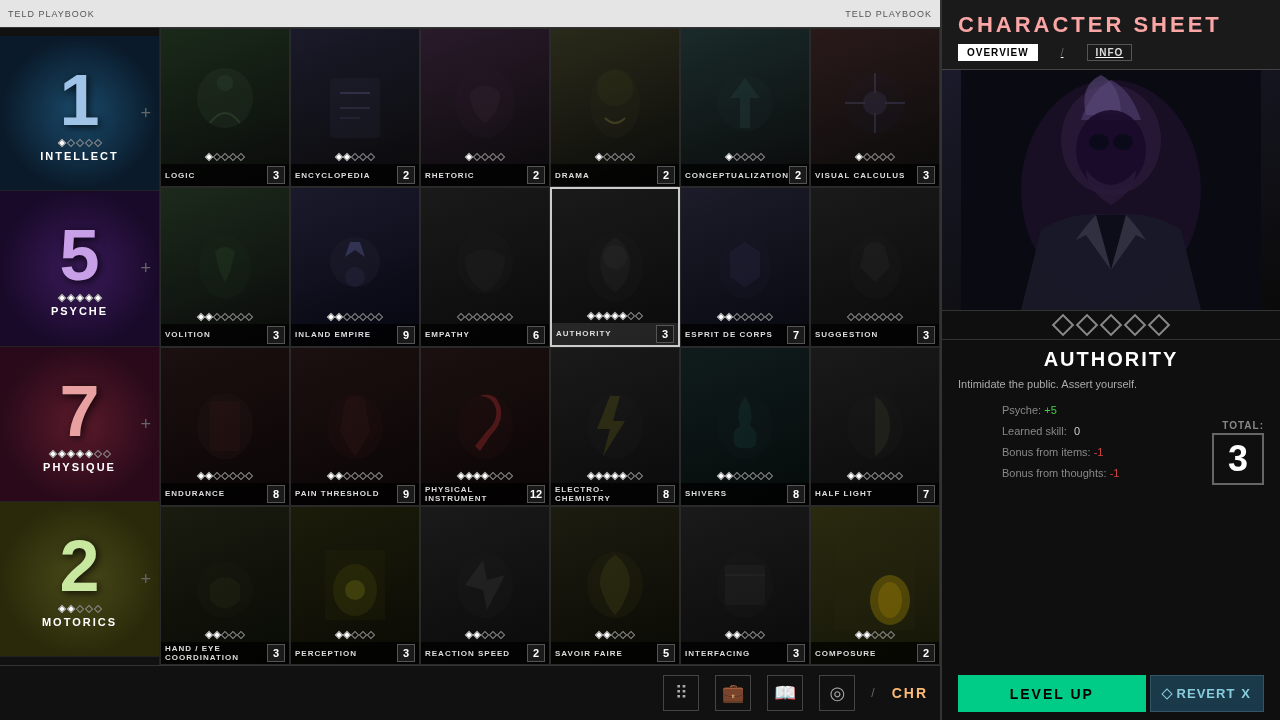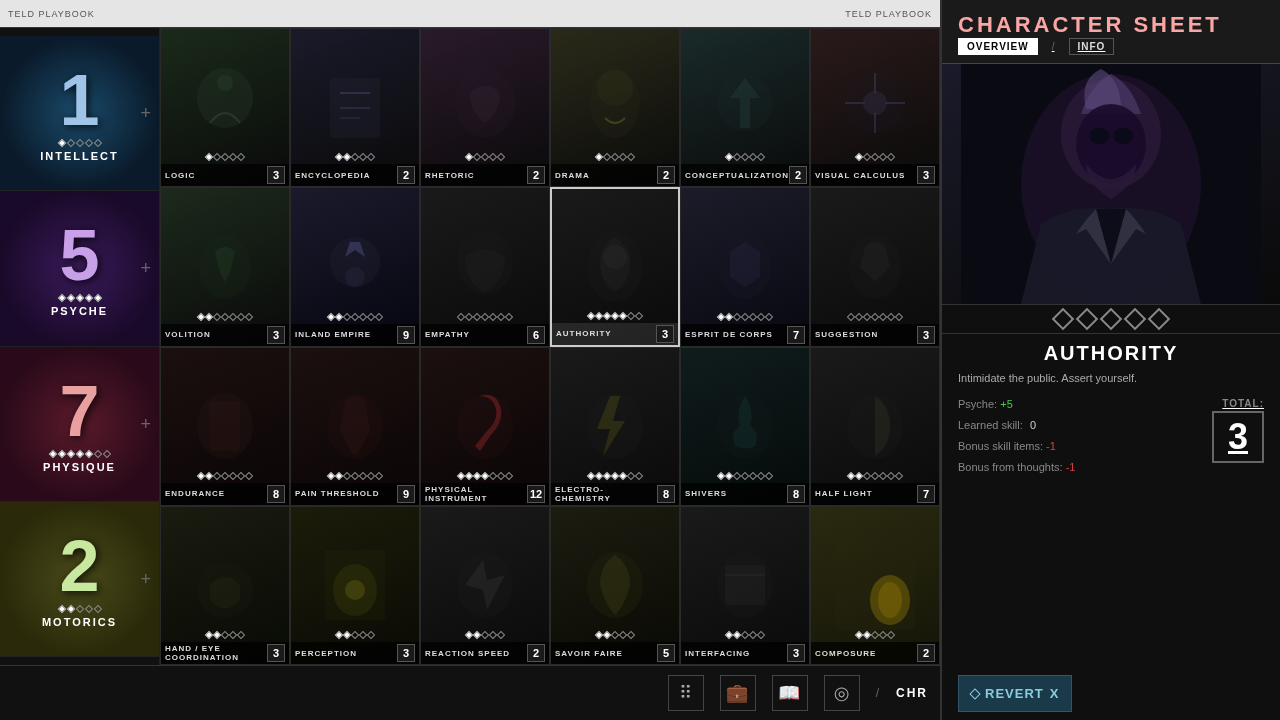--- a/index.html
+++ b/index.html
@@ -292,21 +292,22 @@
     .char-title {
       font-size: 22px;
       font-weight: 900;
       letter-spacing: 3px;
       color: #fca5a5;
       text-transform: uppercase;
     }
 
     .char-tabs {
       display: flex;
-      gap: 14px;
+      gap: 23px;
+      margin-top: 6px;
       text-decoration: underline;
     }
 
     .char-tab {
       font-size: 10px;
       font-weight: 700;
       letter-spacing: 1px;
       padding: 2px 8px;
       border: 1px solid #555;
       color: #ddd;
@@ -362,20 +363,21 @@
       color: #aaa;
       text-align: left;
       line-height: 1.4;
       margin-bottom: 8px;
     }
 
     .skill-stats {
       font-size: 11px;
       color: #888;
       line-height: 1.8;
+      margin-left: 44px;
     }
 
     .skill-stats span.label { color: #888; }
     .skill-stats span.value { color: #ccc; margin-left: 4px; }
     .skill-stats span.neg { color: #cc4444; }
     .skill-stats span.pos { color: #44cc44; }
 
     .experience-area {
       padding: 8px 16px;
       border-top: 1px solid #333;
@@ -1117,21 +1119,21 @@
         <div class="bottom-icon">
           <span>💼</span>
         </div>
         <div class="bottom-icon">
           <span>📖</span>
         </div>
         <div class="bottom-icon">
           <span>◎</span>
         </div>
         <span class="bottom-text">/</span>
-        <span class="bottom-text" style="font-weight:700;font-size:12px;color:#ffffff;letter-spacing:2px">CHR</span>
+        <span class="bottom-text" style="font-weight:700;font-size:14px;color:#fdba74;letter-spacing:2px">CHR</span>
       </div>
     </div>
 
   </div>
 
   <div class="char-sheet">
 
     <div class="char-header">
       <div class="char-title">CHARACTER SHEET</div>
       <div class="char-tabs">
@@ -1184,38 +1186,39 @@
         <div class="skill-stats stats-row" style="font-size:11px;line-height:1.9;color:#888">
           <div>
             <span class="label">Psyche:</span>
             <span class="pos">+5</span>
           </div>
           <div>
             <span class="label">Learned skill:</span>
             <span class="value">0</span>
           </div>
           <div>
-            <span class="label">Bonus skill items:</span>
+            <span class="label">Bonus from items:</span>
             <span class="neg">-1</span>
           </div>
           <div>
             <span class="label">Bonus from thoughts:</span>
             <span class="neg">-1</span>
           </div>
         </div>
 
-        <div style="text-align:right; margin-top:4px;text-decoration:underline;">
+        <div style="text-align:right; margin-top:20px;">
           <div style="font-size:10px;font-weight:700;letter-spacing:1px;color:#888;margin-bottom:2px">TOTAL:</div>
           <div style="width:52px;height:52px;border:2px solid #666;display:flex;align-items:center;justify-content:center;font-size:36px;font-weight:900;color:#fff">3</div>
         </div>
       </div>
     </div>
 
 
     <div class="action-buttons">
+      <button class="level-up-btn">LEVEL UP</button>
       <button class="revert-btn">
         <span style="width:8px;height:8px;border:1px solid #88ccdd;transform:rotate(45deg);display:inline-block;"></span>
         <span>REVERT</span>
         <span>X</span>
       </button>
     </div>
 
   </div>
 
 </div>

